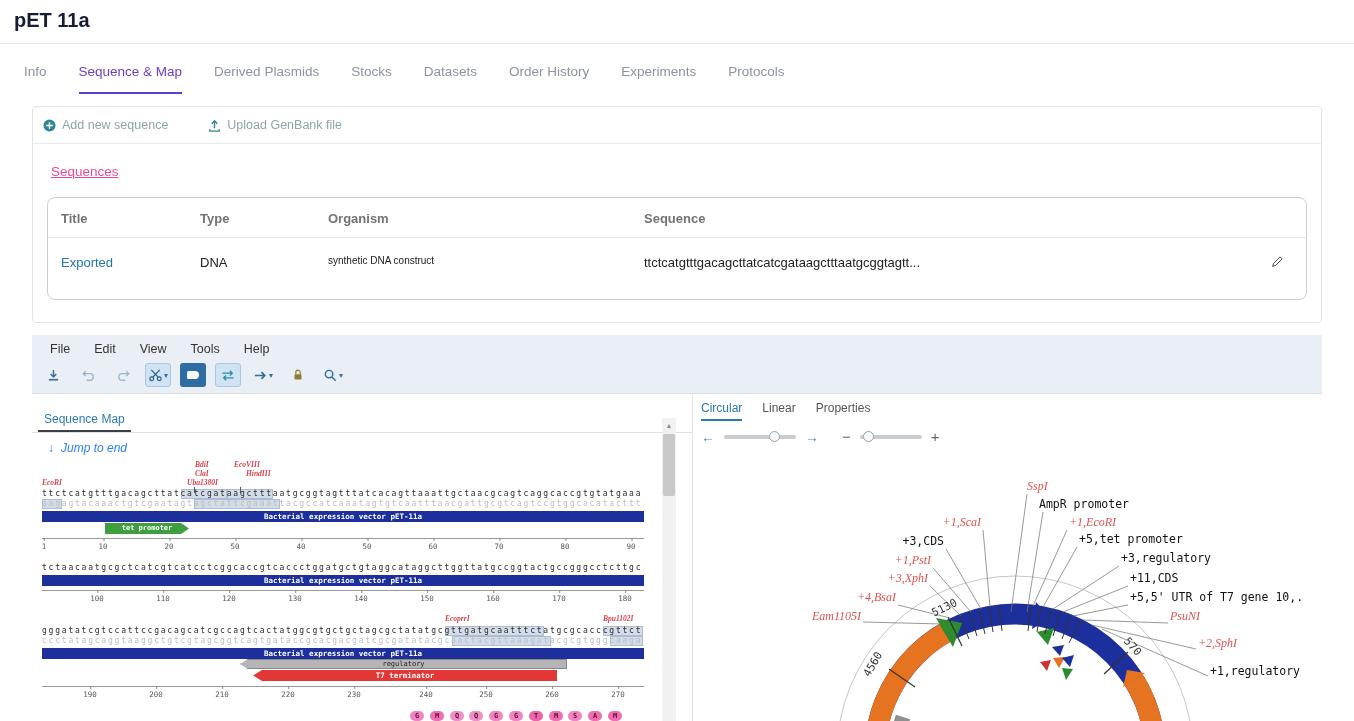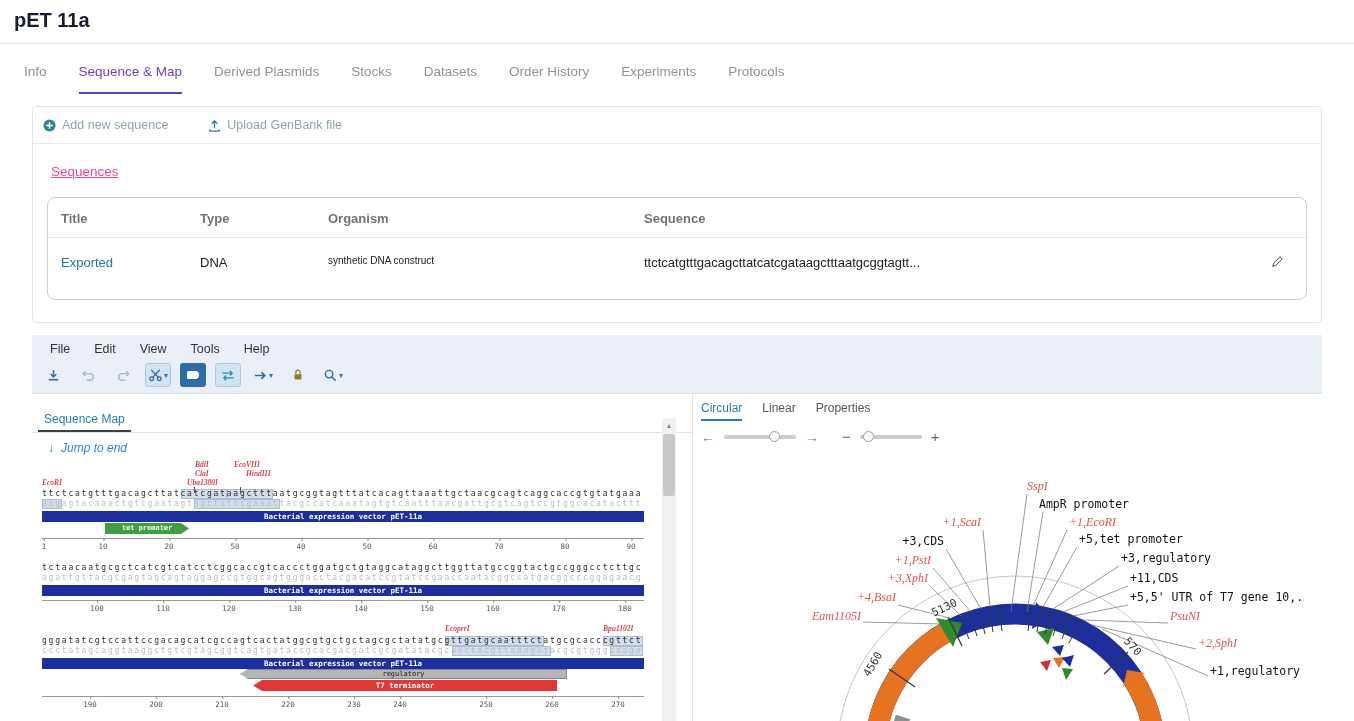--- a/index.html
+++ b/index.html
@@ -270,23 +270,20 @@
           <span class="tick" style="left:457px;">70</span>
           <span class="tick" style="left:523px;">80</span>
           <span class="tick" style="left:589px;">90</span>
         </div>
       </div>
 
       <div class="srow">
         <div class="strand-wrap">
           <div class="strand top">tctaacaatgcgctcatcgtcatcctcggcaccgtcaccctggatgctgtaggcataggcttggttatgccggtactgccgggcctcttgc</div>
         </div>
-        <div class="strand-wrap">
-          <div class="strand bot">agattgttacgcgagtagcagtaggagccgtggcagtgggacctacgacatccgtatccgaaccaatacggccatgacggcccggagaacg</div>
-        </div>
         <div class="vecbar">Bacterial expression vector pET-11a</div>
         <div class="axis">
           <span class="tick" style="left:55px;">100</span>
           <span class="tick" style="left:121px;">110</span>
           <span class="tick" style="left:187px;">120</span>
           <span class="tick" style="left:253px;">130</span>
           <span class="tick" style="left:319px;">140</span>
           <span class="tick" style="left:385px;">150</span>
           <span class="tick" style="left:451px;">160</span>
           <span class="tick" style="left:517px;">170</span>
@@ -315,21 +312,21 @@
         </div>
         <div class="featzone" style="height:12px;">
           <div class="feat-red" style="left:211px;width:304px;">T7 terminator</div>
         </div>
         <div class="axis">
           <span class="tick" style="left:48px;">190</span>
           <span class="tick" style="left:114px;">200</span>
           <span class="tick" style="left:180px;">210</span>
           <span class="tick" style="left:246px;">220</span>
           <span class="tick" style="left:312px;">230</span>
-          <span class="tick" style="left:358px;text-align:right;">240</span>
+          <span class="tick" style="left:384px;text-align:right;">240</span>
           <span class="tick" style="left:444px;">250</span>
           <span class="tick" style="left:510px;">260</span>
           <span class="tick" style="left:576px;">270</span>
         </div>
       </div>
 
       <div class="srow">
         <div class="aazone">
           <span class="aa" style="left:368px;background:#f285c1;">G</span>
           <span class="aa" style="left:388px;background:#f06eaf;">M</span>

